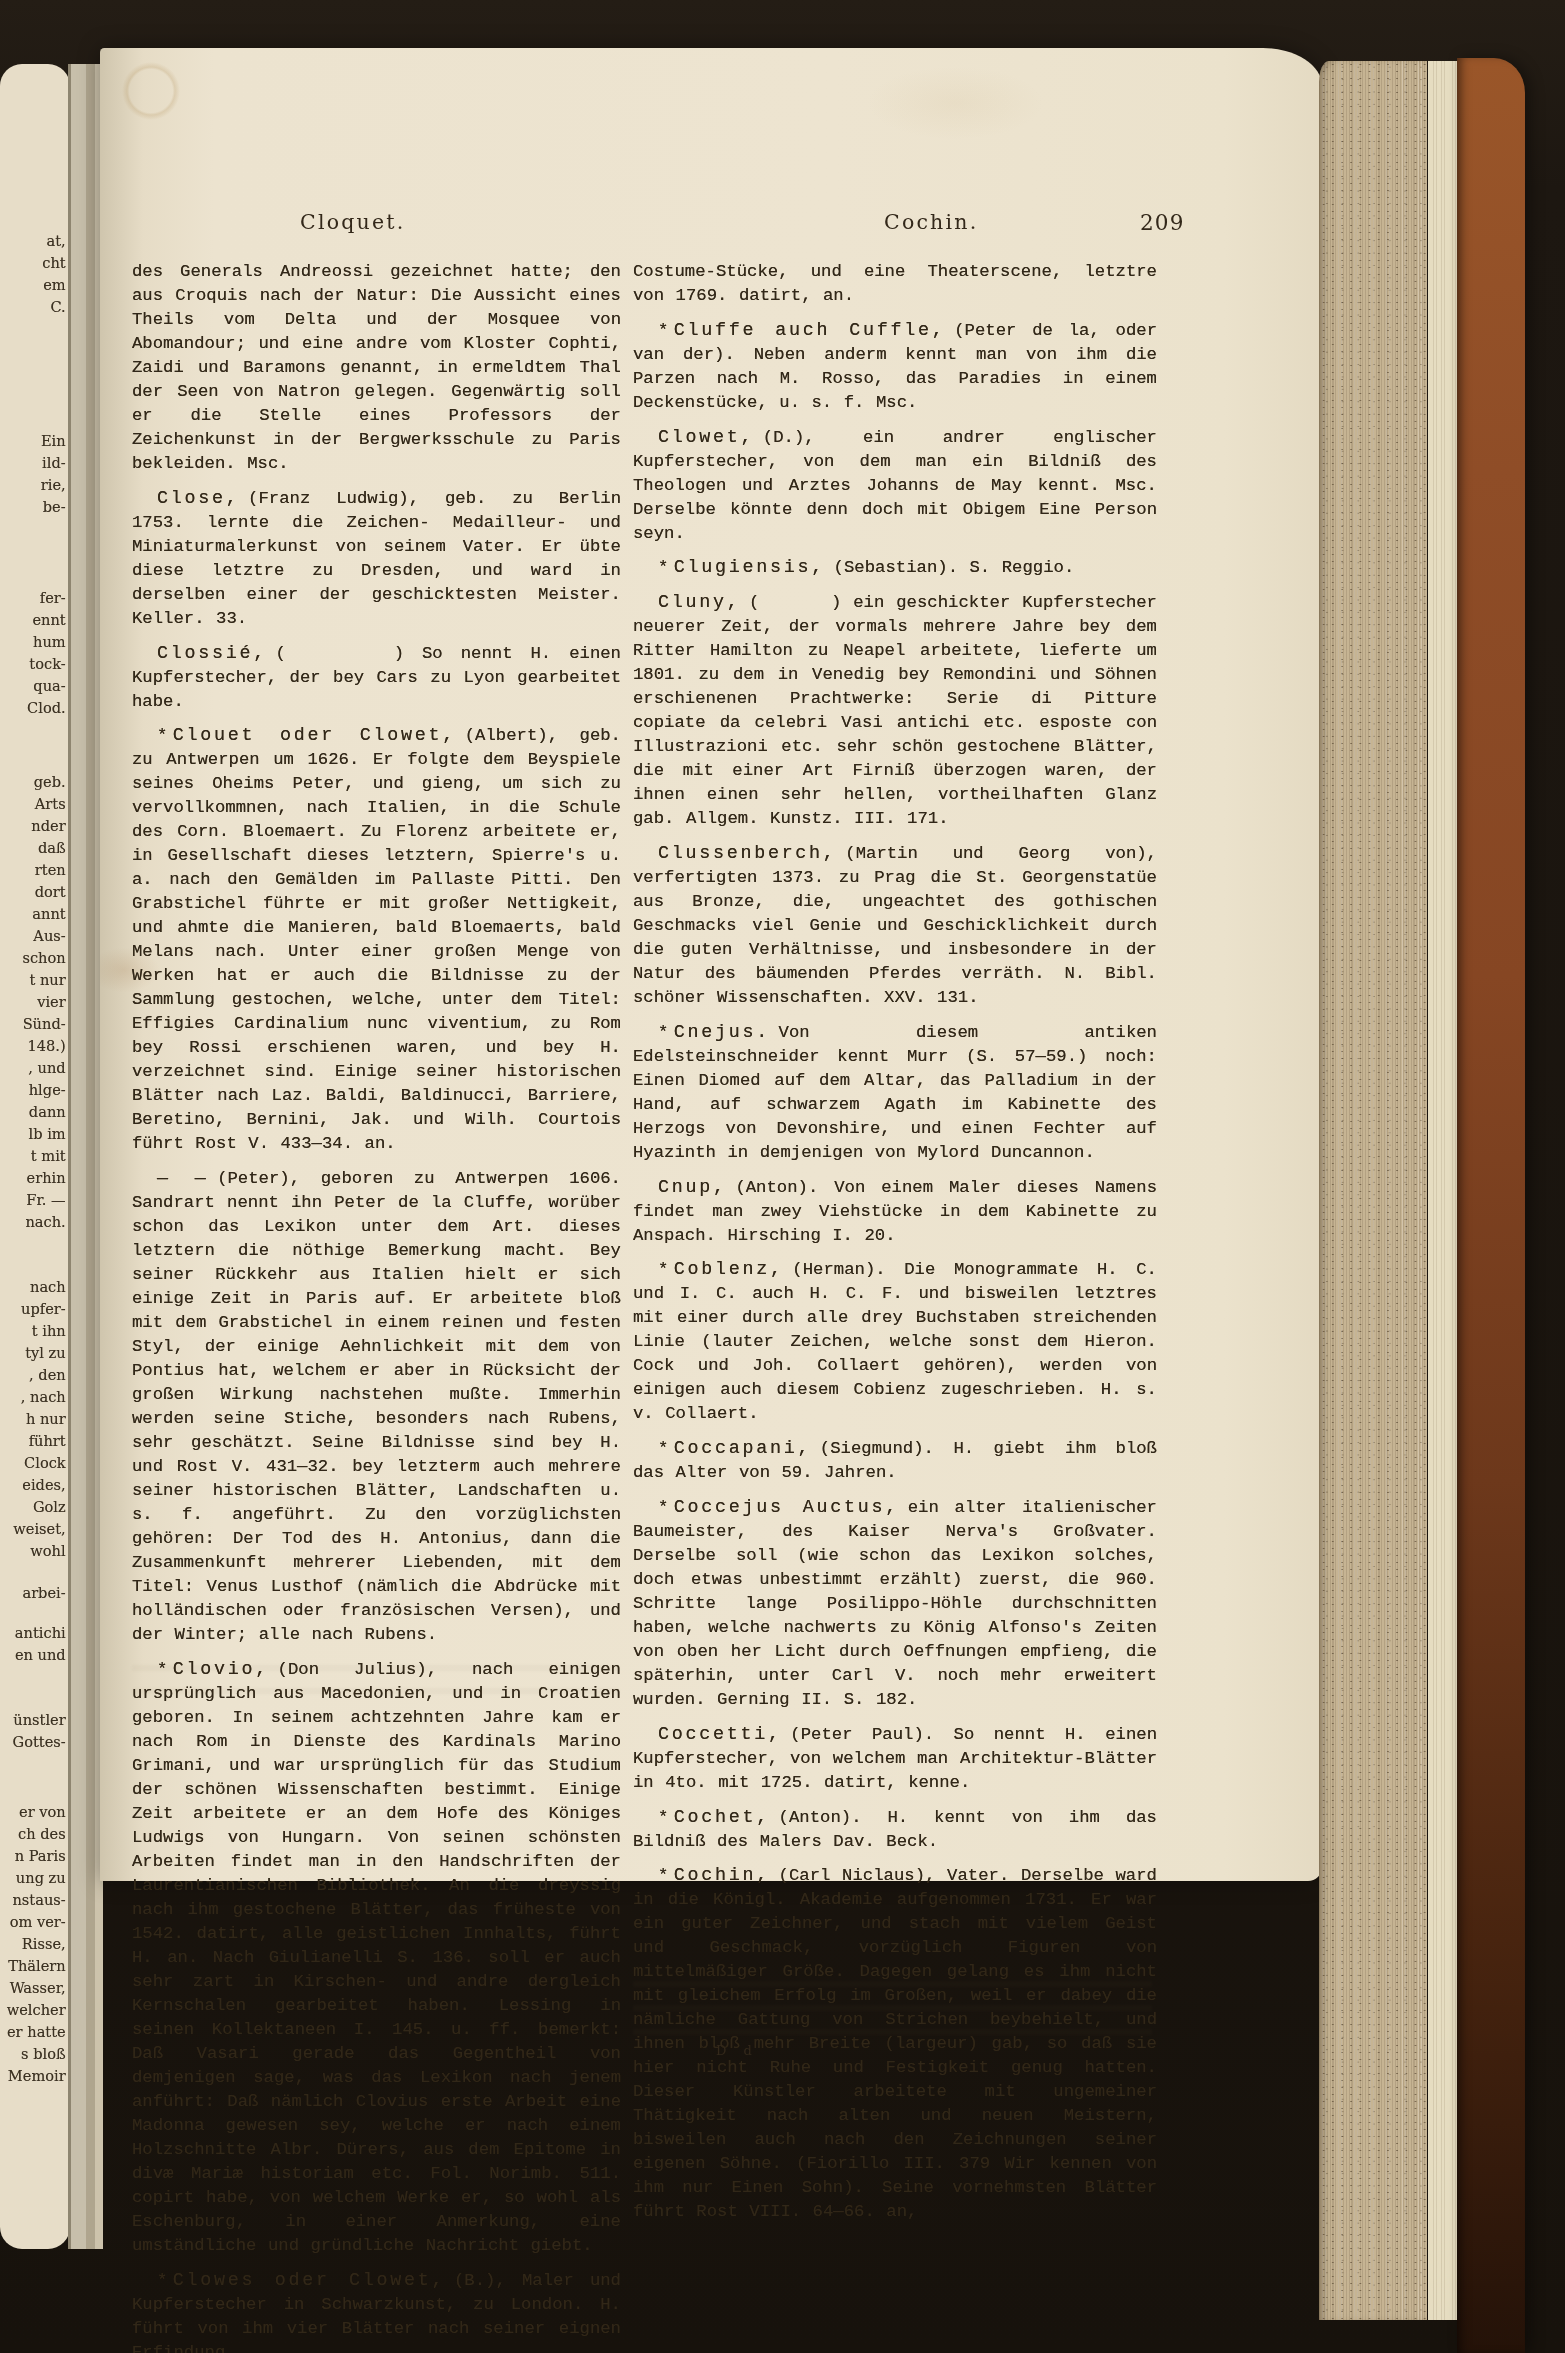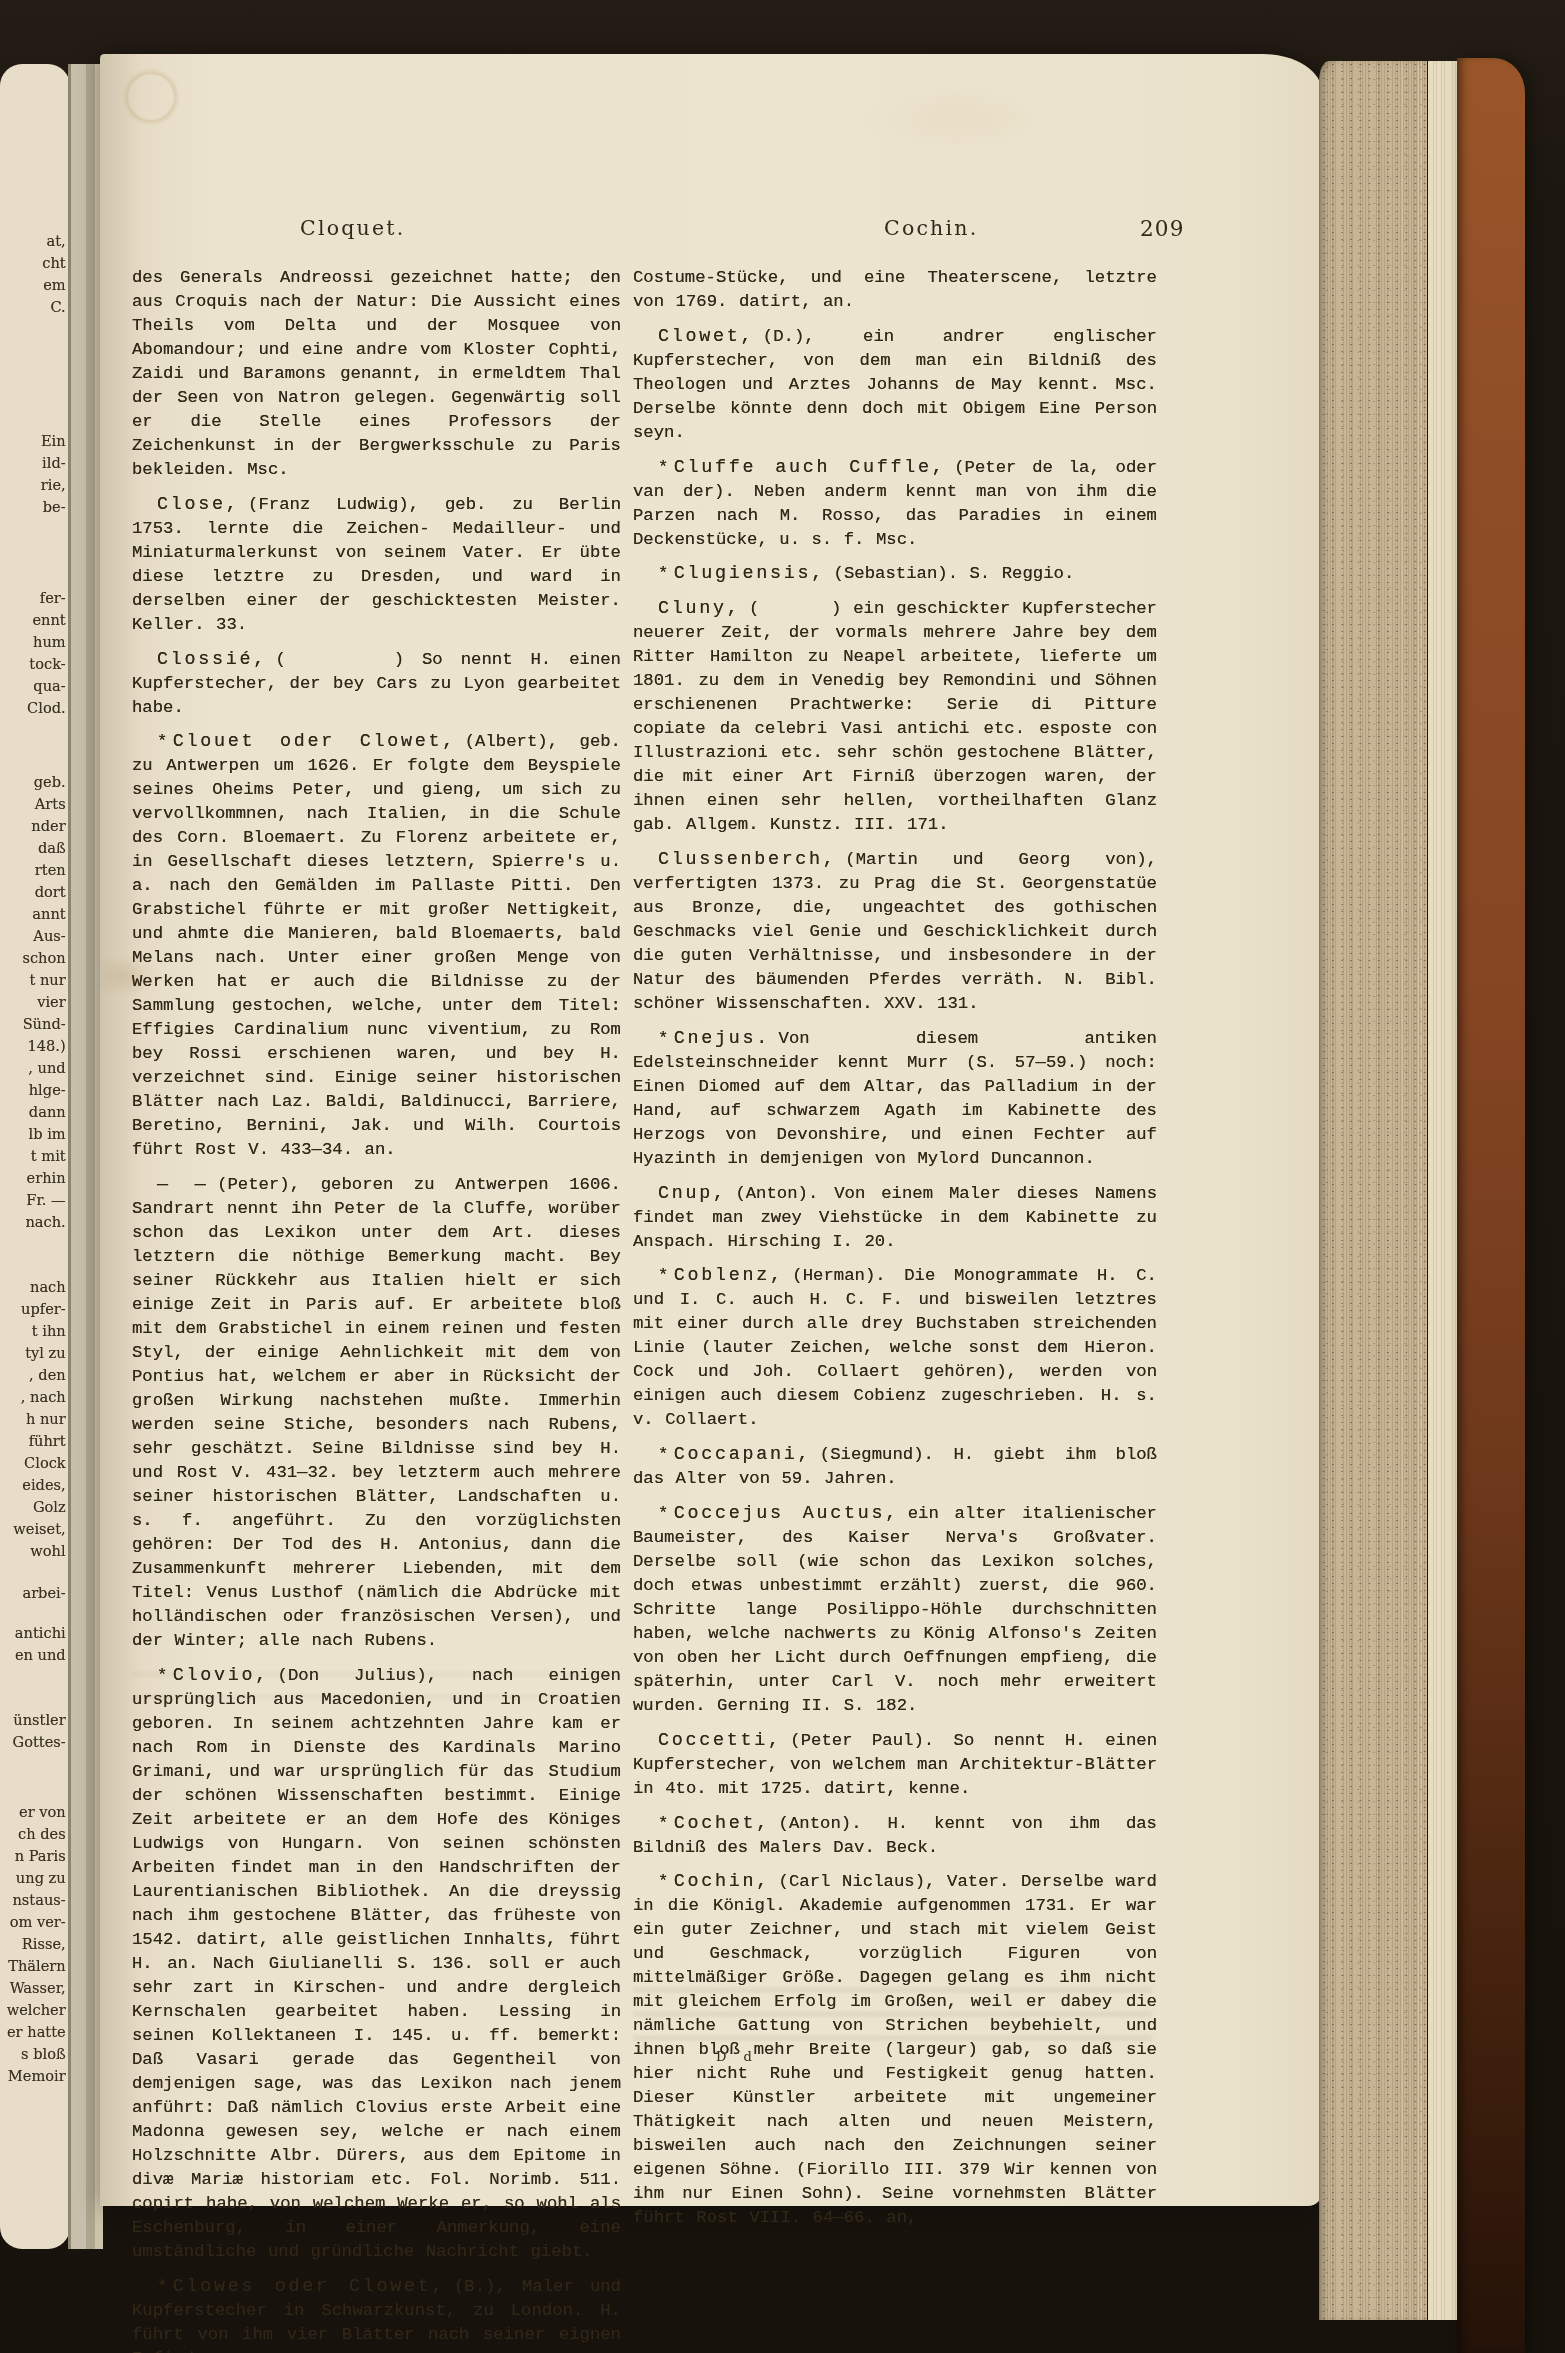--- a/index.html
+++ b/index.html
@@ -16,21 +16,21 @@
   .mfrag{position:absolute;left:0;right:4.3px;text-align:right;white-space:pre-line;
     font-size:14.6px;line-height:22px;color:#3b3122;text-shadow:0 0 0.5px rgba(55,42,25,.5);}
   .mf0{top:166px}.mf1{top:366px}.mf2{top:523px}.mf3{top:707px}.mf4{top:1212px}
   .mf5{top:1518px}.mf6{top:1558px}.mf7{top:1645px}.mf8{top:1737px}
 
   
   .gutter{position:absolute;left:68px;top:64px;width:35px;height:2185px;
     background:linear-gradient(90deg,#8e8570 0 2.7px,#c7bfab 2.7px 18.4px,#afa58e 18.4px 27px,#cdc3ac 27px 100%);}
 
   
-  .page{position:absolute;left:100px;top:54px;width:1222px;height:2152px;color:#2e2416;
+  .page{position:absolute;left:100px;top:48px;width:1222px;height:1833px;color:#2e2416;
     border-top-right-radius:59px 38px;border-top-left-radius:4.3px;border-bottom-right-radius:14px;
     box-shadow:0 0 21.6px rgba(0,0,0,.35);
     background:
       radial-gradient(circle at 51px 43px, rgba(255,255,255,0) 21.6px, rgba(165,125,60,.18) 24px, rgba(165,125,60,0) 29px),
       radial-gradient(ellipse 51px 32px at 24px 922px, rgba(150,100,50,.16), rgba(150,100,50,0) 70%),
       radial-gradient(ellipse 119px 49px at 70% 3%, rgba(175,140,80,.07), rgba(175,140,80,0) 75%),
       linear-gradient(90deg,#cfc5ad 0px,#e6dcc6 43px,#ece3cf 114px,#ede4d0 60%,#ebe2cc 92%,#e4dac2 100%);}
   .page-inner{position:absolute;inset:0;}
 
   
@@ -179,23 +179,23 @@
 
           <div class="entry"><span class="entry-star">*</span><span class="entry-head">Clovio,</span><span class="entry-text">(Don Julius), nach einigen ursprünglich aus Macedonien, und in Croatien geboren. In seinem achtzehnten Jahre kam er nach Rom in Dienste des Kardinals Marino Grimani, und war ursprünglich für das Studium der schönen Wissenschaften bestimmt. Einige Zeit arbeitete er an dem Hofe des Königes Ludwigs von Hungarn. Von seinen schönsten Arbeiten findet man in den Handschriften der Laurentianischen Bibliothek. An die dreyssig nach ihm gestochene Blätter, das früheste von 1542. datirt, alle geistlichen Innhalts, führt H. an. Nach Giulianelli S. 136. soll er auch sehr zart in Kirschen- und andre dergleich Kernschalen gearbeitet haben. Lessing in seinen Kollektaneen I. 145. u. ff. bemerkt: Daß Vasari gerade das Gegentheil von demjenigen sage, was das Lexikon nach jenem anführt: Daß nämlich Clovius erste Arbeit eine Madonna gewesen sey, welche er nach einem Holzschnitte Albr. Dürers, aus dem Epitome in divæ Mariæ historiam etc. Fol. Norimb. 511. copirt habe, von welchem Werke er, so wohl als Eschenburg, in einer Anmerkung, eine umständliche und gründliche Nachricht giebt.</span></div>
 
           <div class="entry"><span class="entry-star">*</span><span class="entry-head">Clowes oder Clowet,</span><span class="entry-text">(B.), Maler und Kupferstecher in Schwarzkunst, zu London. H. führt von ihm vier Blätter nach seiner eignen Erfindung,</span></div>
         </div>
 
       <div class="col col-right">
 
           <div class="entry"><span class="entry-star"></span><span class="entry-head"></span><span class="entry-text">Costume-Stücke, und eine Theaterscene, letztre von 1769. datirt, an.</span></div>
 
+          <div class="entry"><span class="entry-star">*</span><span class="entry-head">Cluffe auch Cuffle,</span><span class="entry-text">(Peter de la, oder van der). Neben anderm kennt man von ihm die Parzen nach M. Rosso, das Paradies in einem Deckenstücke, u. s. f. Msc.</span></div>
+
           <div class="entry"><span class="entry-star"></span><span class="entry-head">Clowet,</span><span class="entry-text">(D.), ein andrer englischer Kupferstecher, von dem man ein Bildniß des Theologen und Arztes Johanns de May kennt. Msc. Derselbe könnte denn doch mit Obigem Eine Person seyn.</span></div>
-
-          <div class="entry"><span class="entry-star">*</span><span class="entry-head">Cluffe auch Cuffle,</span><span class="entry-text">(Peter de la, oder van der). Neben anderm kennt man von ihm die Parzen nach M. Rosso, das Paradies in einem Deckenstücke, u. s. f. Msc.</span></div>
 
           <div class="entry"><span class="entry-star">*</span><span class="entry-head">Clugiensis,</span><span class="entry-text">(Sebastian). S. Reggio.</span></div>
 
           <div class="entry"><span class="entry-star"></span><span class="entry-head">Cluny,</span><span class="entry-text">(&nbsp;&nbsp;&nbsp;&nbsp;&nbsp;&nbsp;) ein geschickter Kupferstecher neuerer Zeit, der vormals mehrere Jahre bey dem Ritter Hamilton zu Neapel arbeitete, lieferte um 1801. zu dem in Venedig bey Remondini und Söhnen erschienenen Prachtwerke: Serie di Pitture copiate da celebri Vasi antichi etc. esposte con Illustrazioni etc. sehr schön gestochene Blätter, die mit einer Art Firniß überzogen waren, der ihnen einen sehr hellen, vortheilhaften Glanz gab. Allgem. Kunstz. III. 171.</span></div>
 
           <div class="entry"><span class="entry-star"></span><span class="entry-head">Clussenberch,</span><span class="entry-text">(Martin und Georg von), verfertigten 1373. zu Prag die St. Georgenstatüe aus Bronze, die, ungeachtet des gothischen Geschmacks viel Genie und Geschicklichkeit durch die guten Verhältnisse, und insbesondere in der Natur des bäumenden Pferdes verräth. N. Bibl. schöner Wissenschaften. XXV. 131.</span></div>
 
           <div class="entry"><span class="entry-star">*</span><span class="entry-head">Cnejus.</span><span class="entry-text">Von diesem antiken Edelsteinschneider kennt Murr (S. 57—59.) noch: Einen Diomed auf dem Altar, das Palladium in der Hand, auf schwarzem Agath im Kabinette des Herzogs von Devonshire, und einen Fechter auf Hyazinth in demjenigen von Mylord Duncannon.</span></div>
 
           <div class="entry"><span class="entry-star"></span><span class="entry-head">Cnup,</span><span class="entry-text">(Anton). Von einem Maler dieses Namens findet man zwey Viehstücke in dem Kabinette zu Anspach. Hirsching I. 20.</span></div>

